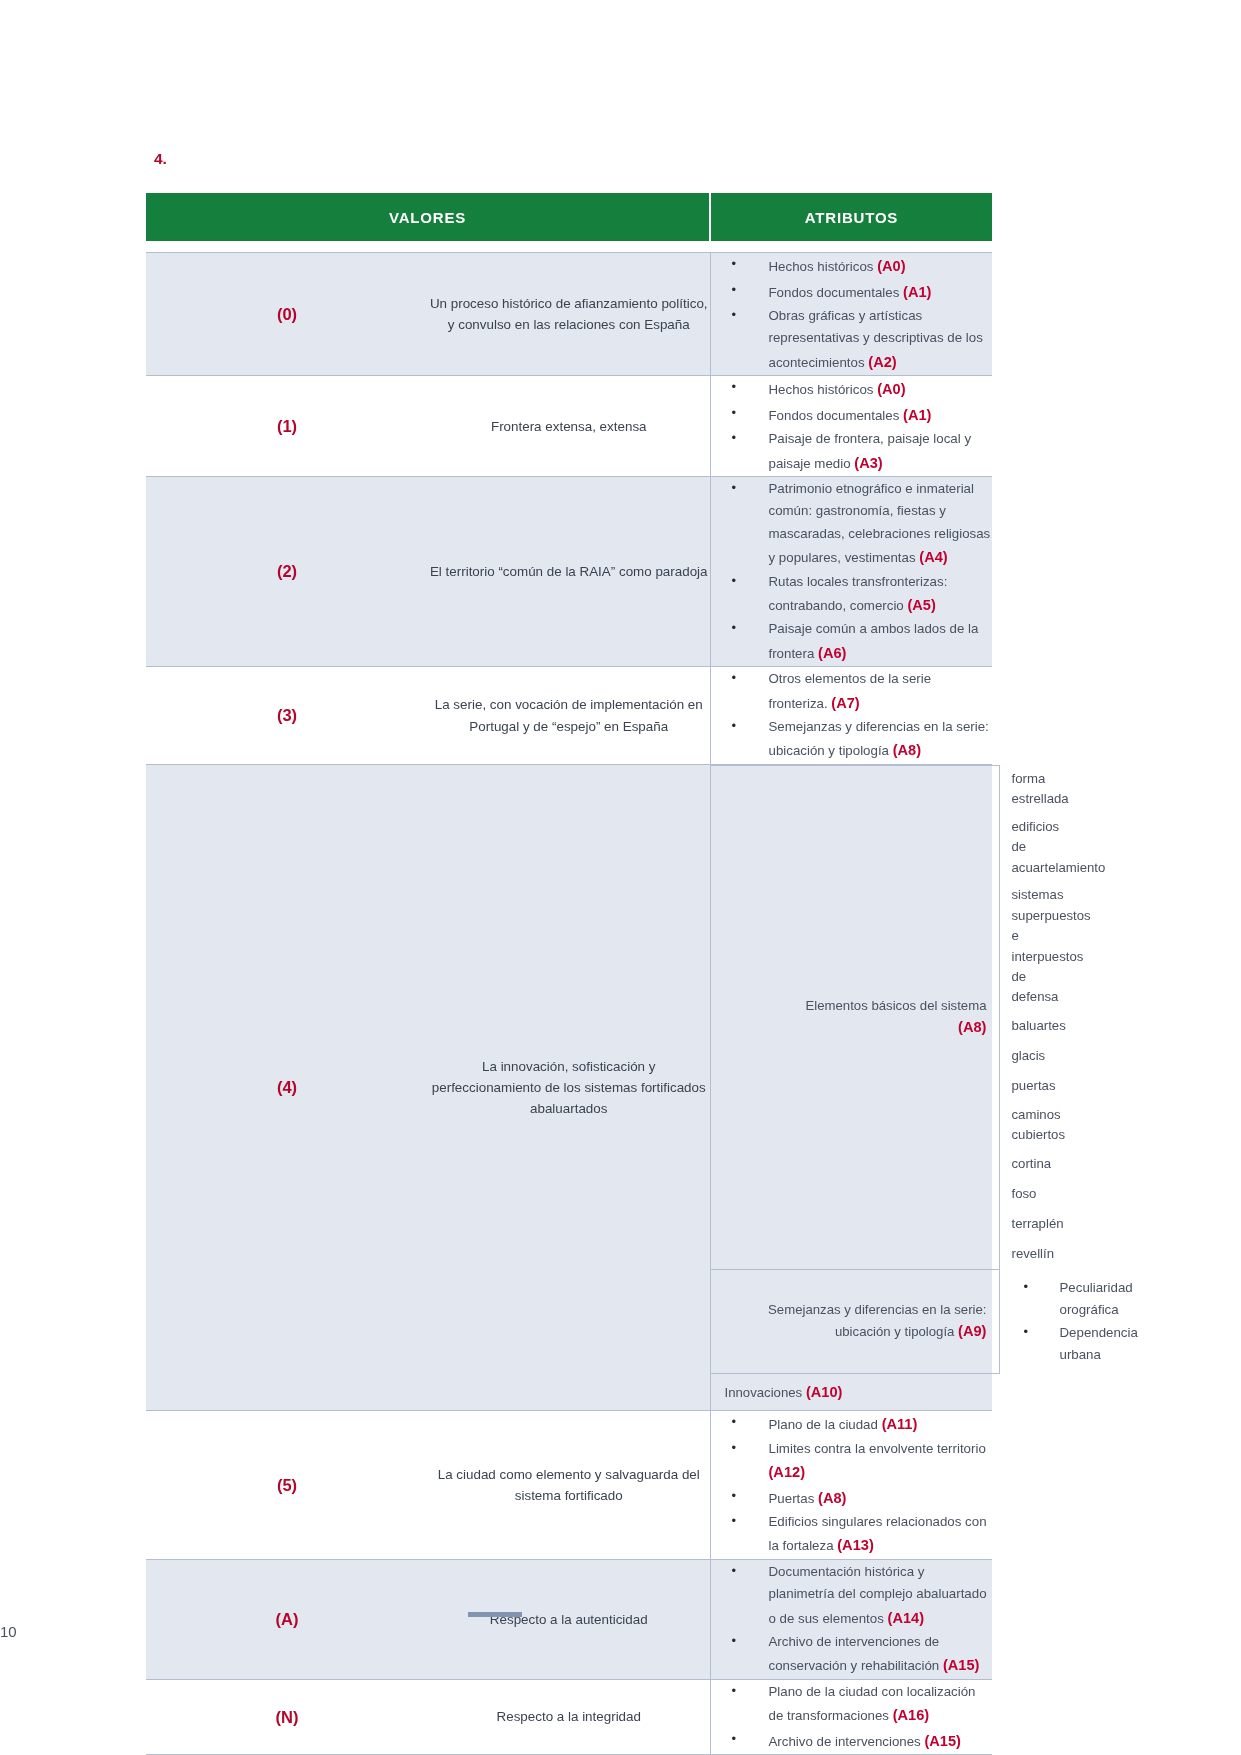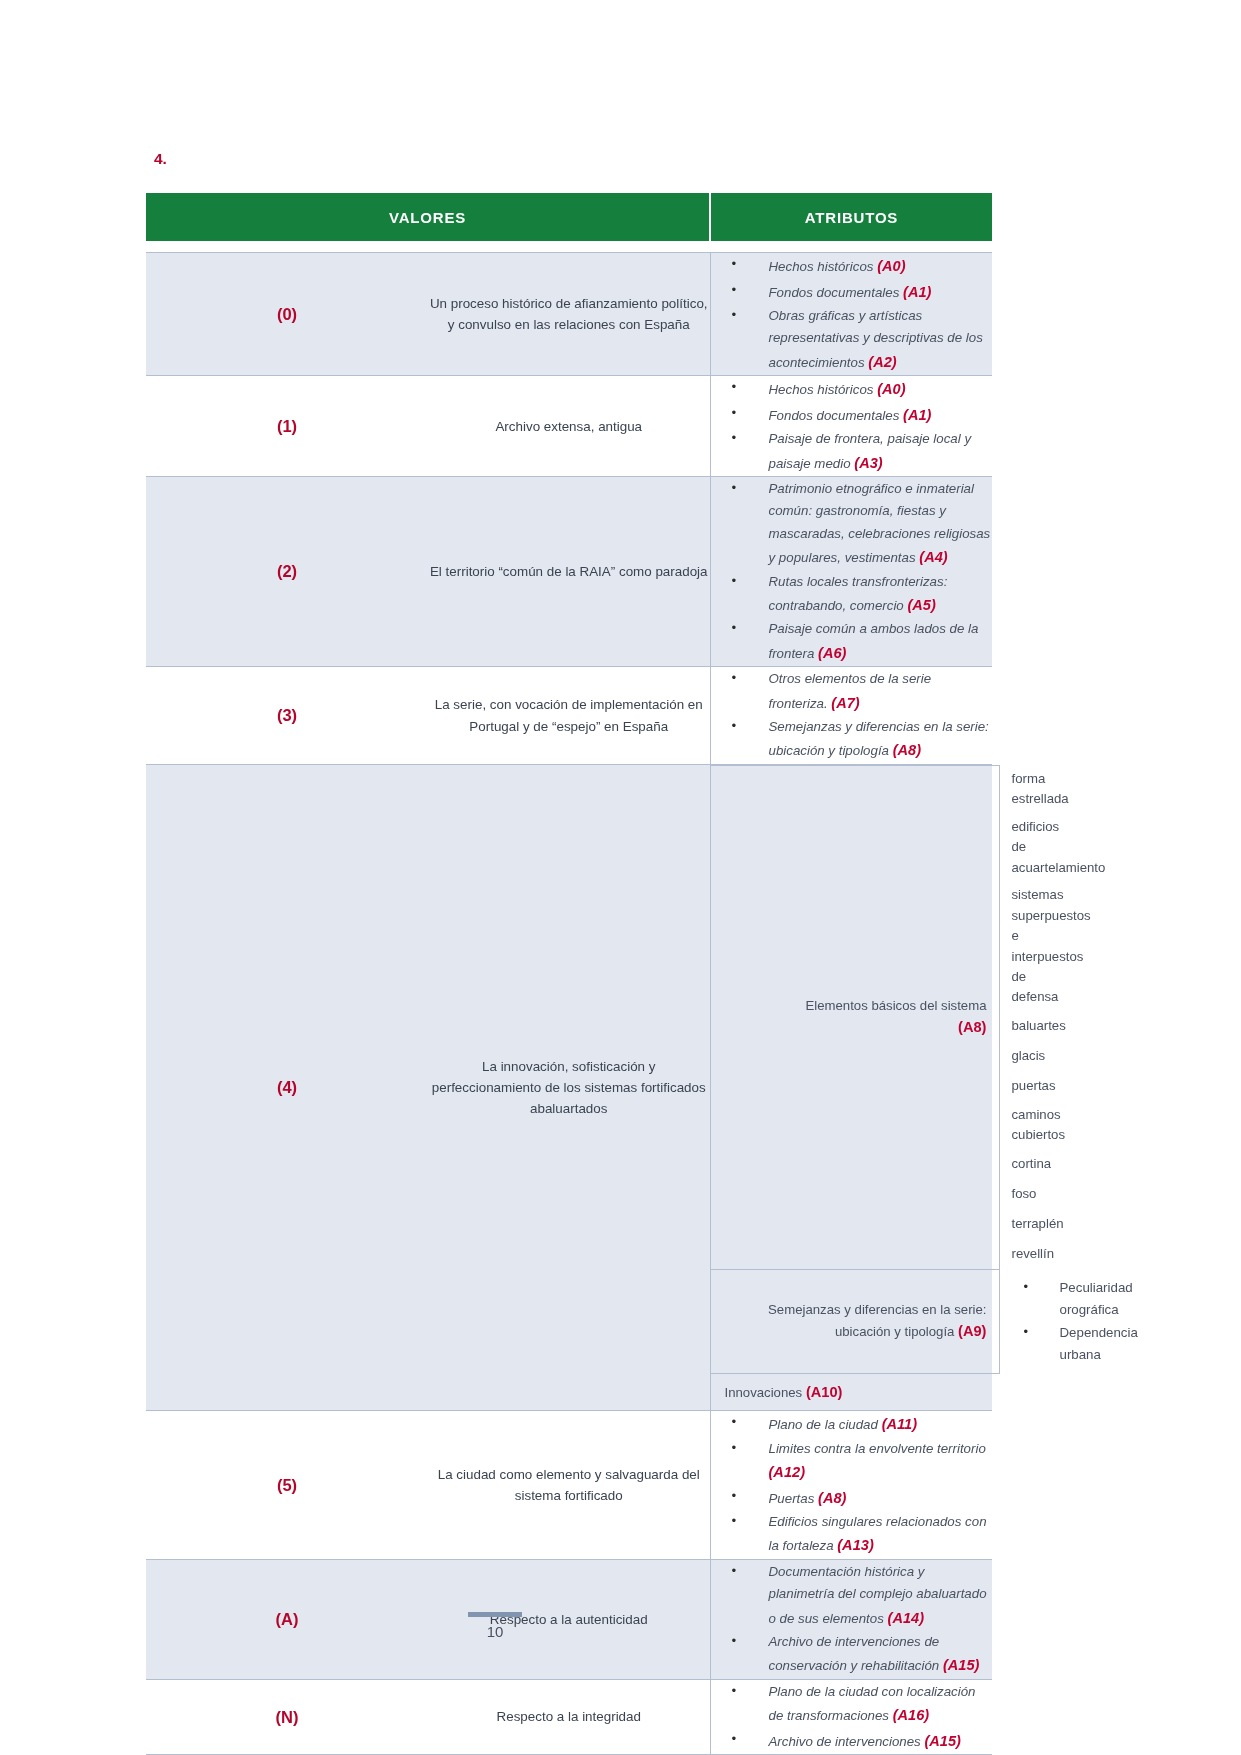--- a/index.html
+++ b/index.html
@@ -96,21 +96,20 @@
     border-right: 1px solid #b3bed0;
   }
   td.attrs {
     padding: 7px 8px 7px 0;
     vertical-align: middle;
   }
   ul.bul {
     list-style: none;
     margin: 0;
     padding: 0;
-    font-style: italic;
   }
   ul.bul > li {
     position: relative;
     padding-left: 58px;
     line-height: 1.68;
     margin: 1px 0;
     font-size: 13.3px;
     color: #4a5160;
   }
   ul.bul > li::before {
@@ -188,21 +187,21 @@
   td.attrs-nested {
     padding: 0;
     vertical-align: middle;
   }
   
   .footer {
     position: absolute;
     left: 0;
     top: 1612px;
     width: 990px;
-    text-align: center;
+    text-align: left;
   }
   .footer .rule {
     width: 54px;
     height: 5px;
     background: #8194b0;
     margin: 0 auto 6px auto;
   }
   .footer .pno {
     font-size: 15px;
     color: #4a5160;
@@ -239,21 +238,21 @@
             <ul class="bul">
               <li><span>Hechos históricos</span> <span class="tag">(A0)</span></li>
               <li><span>Fondos documentales</span> <span class="tag">(A1)</span></li>
               <li><span>Obras gráficas y artísticas representativas y descriptivas de los acontecimientos</span> <span class="tag">(A2)</span></li>
             </ul>
           </td>
         </tr>
 
         <tr class="datarow plain">
           <td class="code">(1)</td>
-          <td class="value">Archivo extensa, antigua</td>
+          <td class="value">Frontera extensa, extensa</td>
           <td class="attrs">
             <ul class="bul">
               <li><span>Hechos históricos</span> <span class="tag">(A0)</span></li>
               <li><span>Fondos documentales</span> <span class="tag">(A1)</span></li>
               <li><span>Paisaje de frontera, paisaje local y paisaje medio</span> <span class="tag">(A3)</span></li>
             </ul>
           </td>
         </tr>
 
         <tr class="datarow shaded">

